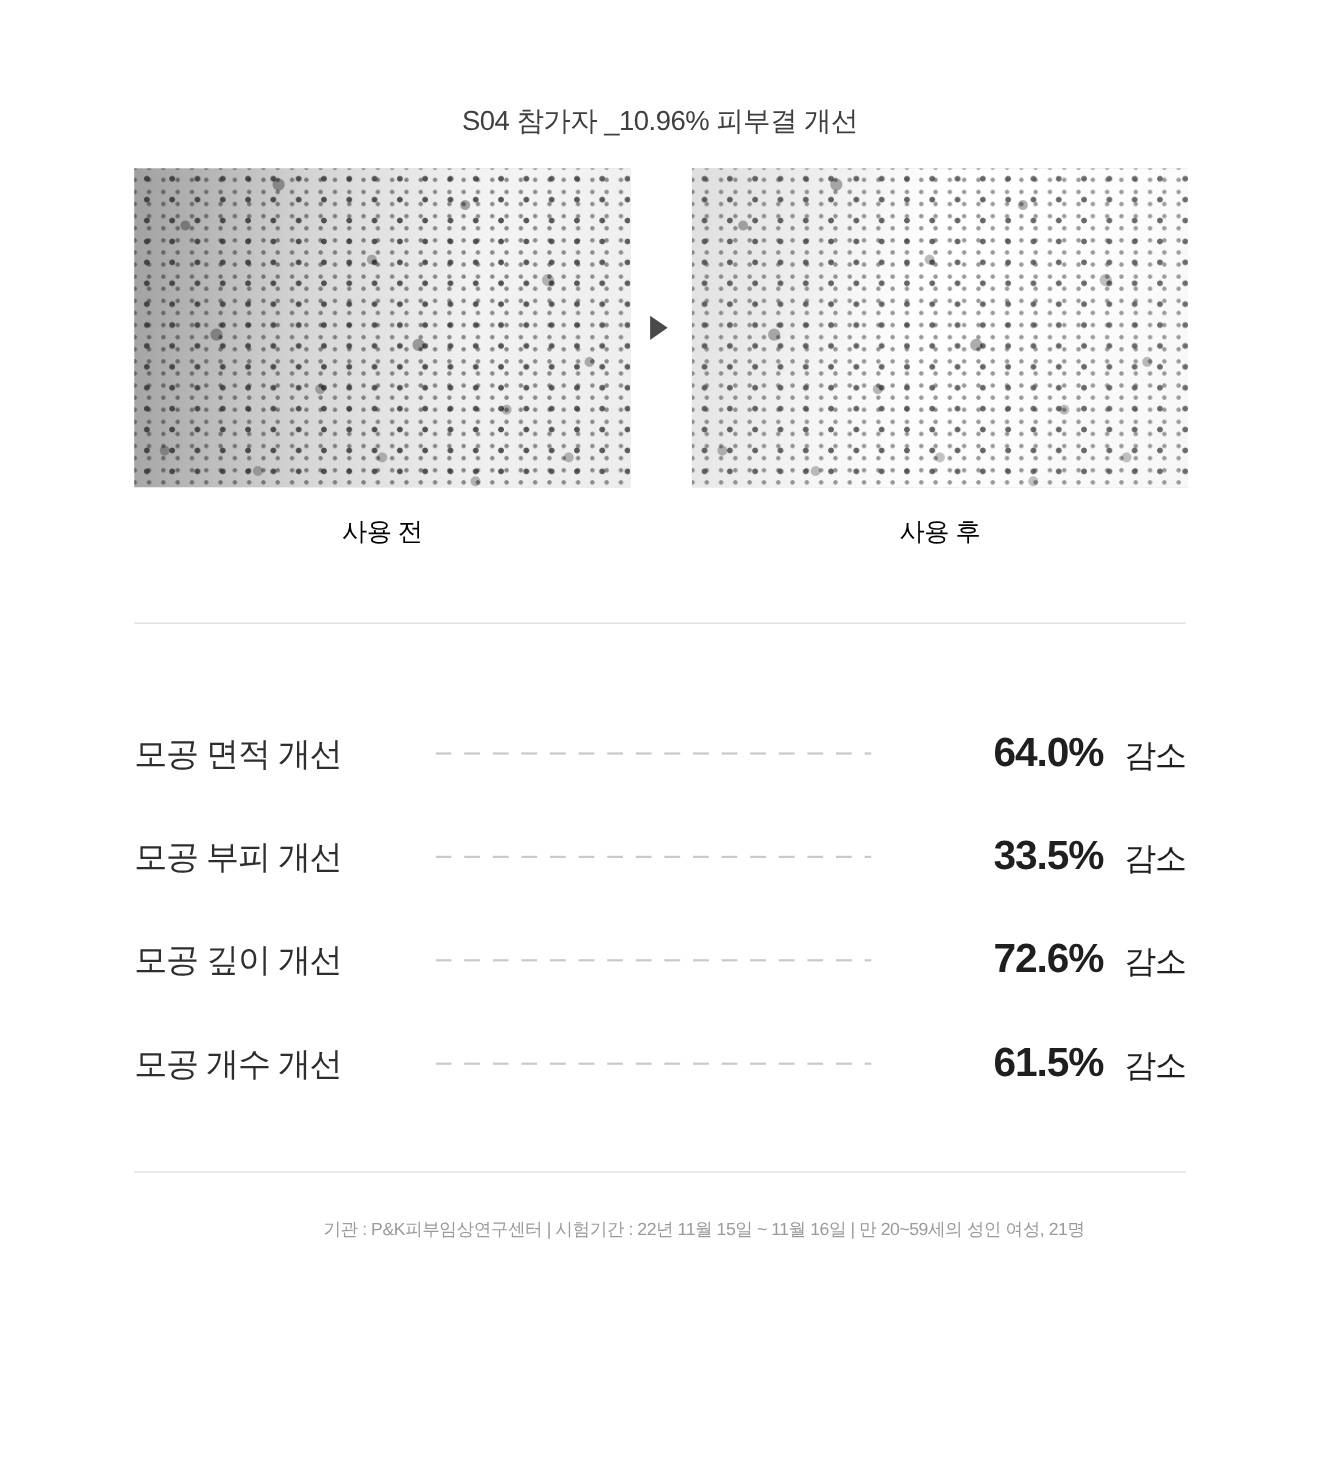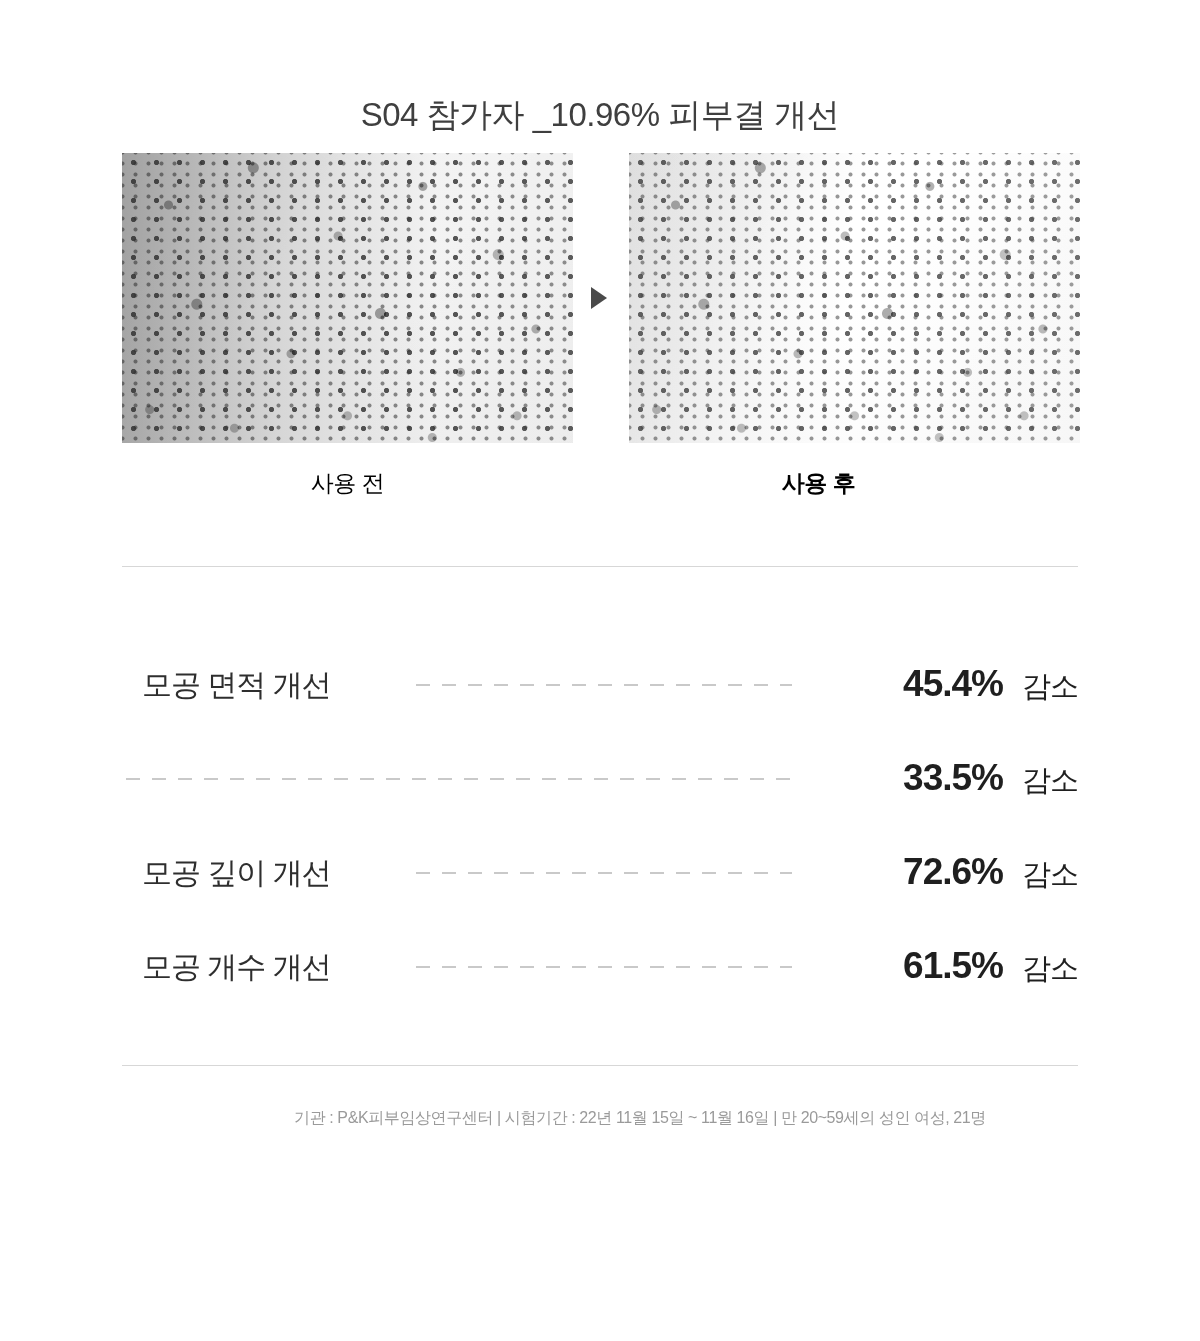--- a/index.html
+++ b/index.html
@@ -22,21 +22,21 @@
     box-sizing: border-box;
   }
 
   
   .title {
     position: absolute;
     top: 93px;
     left: 0;
     width: 1200px;
     text-align: center;
-    font-size: 33px;
+    font-size: 25px;
     font-weight: 400;
     letter-spacing: -0.5px;
     color: #3f3f3f;
   }
 
   
   .compare {
     position: absolute;
     top: 153px;
     left: 0;
@@ -129,21 +129,21 @@
   .caption {
     position: absolute;
     top: 468px;
     font-size: 23px;
     color: #000000;
     letter-spacing: -0.5px;
     text-align: center;
     width: 451px;
   }
   .caption.before { left: 122px; }
-  .caption.after  { left: 593px; font-weight: bold; }
+  .caption.after  { left: 629px; }
 
   
   .divider {
     position: absolute;
     left: 122px;
     width: 956px;
     height: 1px;
     background: #d7d7d7;
   }
   .divider.top { top: 566px; }
@@ -162,21 +162,20 @@
     display: flex;
     align-items: center;
   }
   .row .label {
     width: 270px;
     font-size: 30px;
     font-weight: 500;
     letter-spacing: -1px;
     color: #2e2e2e;
     white-space: nowrap;
-    margin-left: 20px;
   }
   .row .dash {
     flex: 1;
     height: 2px;
     margin: 0 18px 0 4px;
     background-image: linear-gradient(to right, #c9c9c9 0 14px, transparent 14px 26px);
     background-size: 26px 2px;
     background-repeat: repeat-x;
   }
   .row .value {
@@ -233,25 +232,26 @@
   <div class="caption after">사용 후</div>
 
   <div class="divider top"></div>
 
   <div class="results">
 
     <div class="row">
       <div class="label">모공 면적 개선</div>
       <div class="dash"></div>
       <div class="value">
-        <span class="num">45.4%</span><span class="unit">감소</span>
-      </div>
-    </div>
-
-    <div class="row">
+        <span class="num">64.0%</span><span class="unit">감소</span>
+      </div>
+    </div>
+
+    <div class="row">
+      <div class="label">모공 부피 개선</div>
       <div class="dash"></div>
       <div class="value">
         <span class="num">33.5%</span><span class="unit">감소</span>
       </div>
     </div>
 
     <div class="row">
       <div class="label">모공 깊이 개선</div>
       <div class="dash"></div>
       <div class="value">

